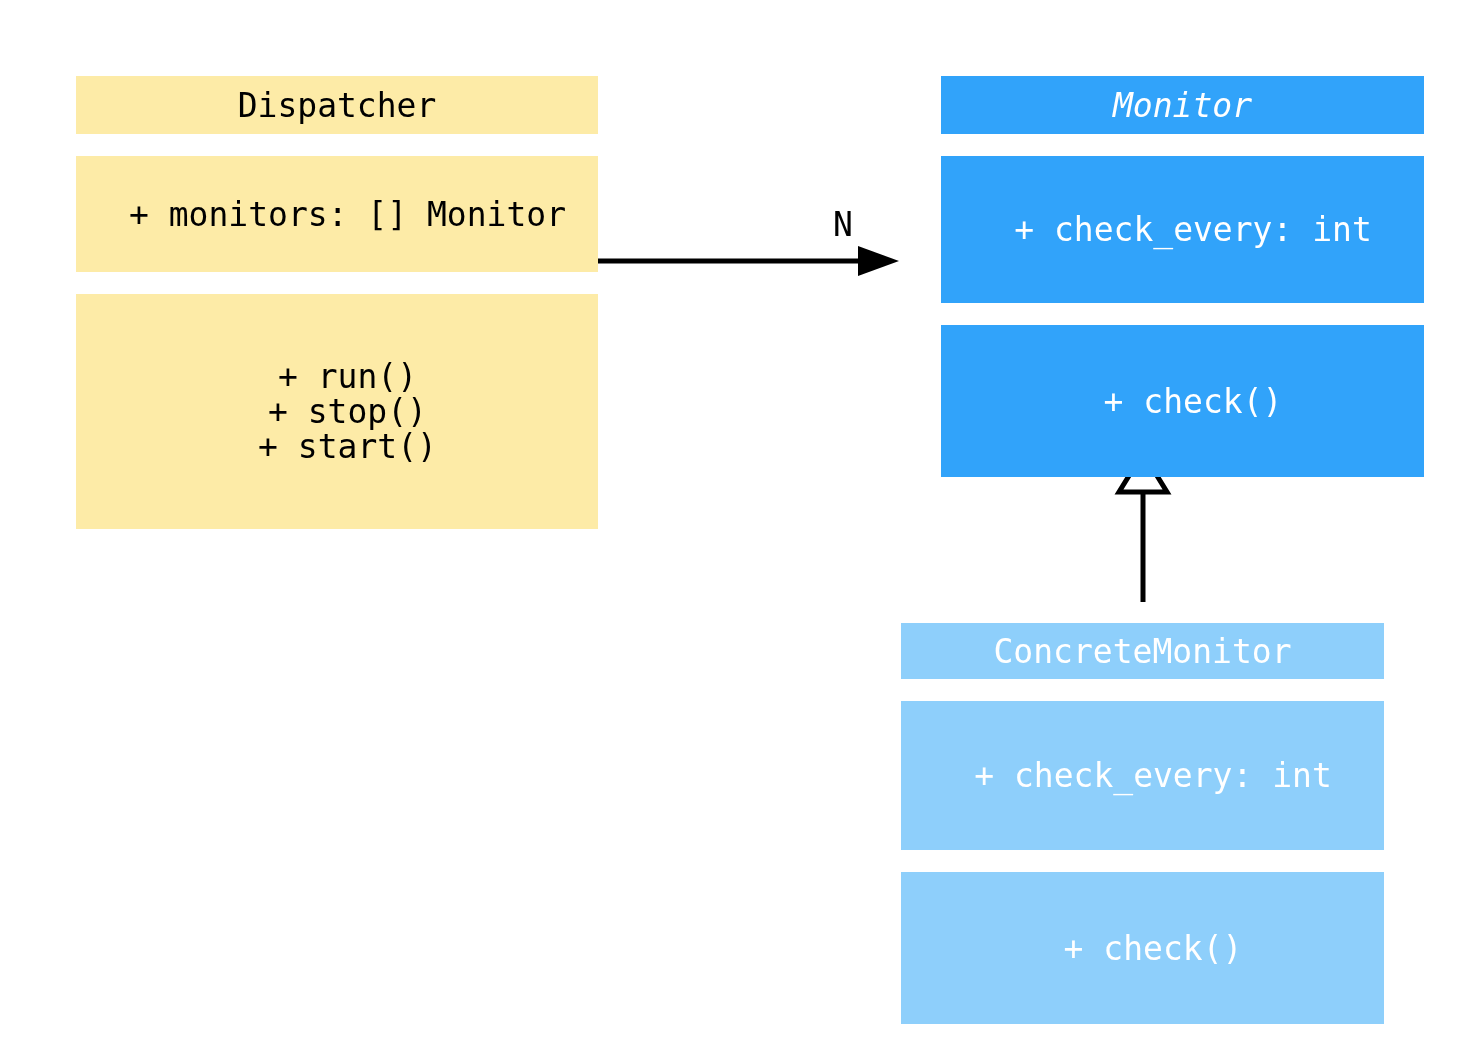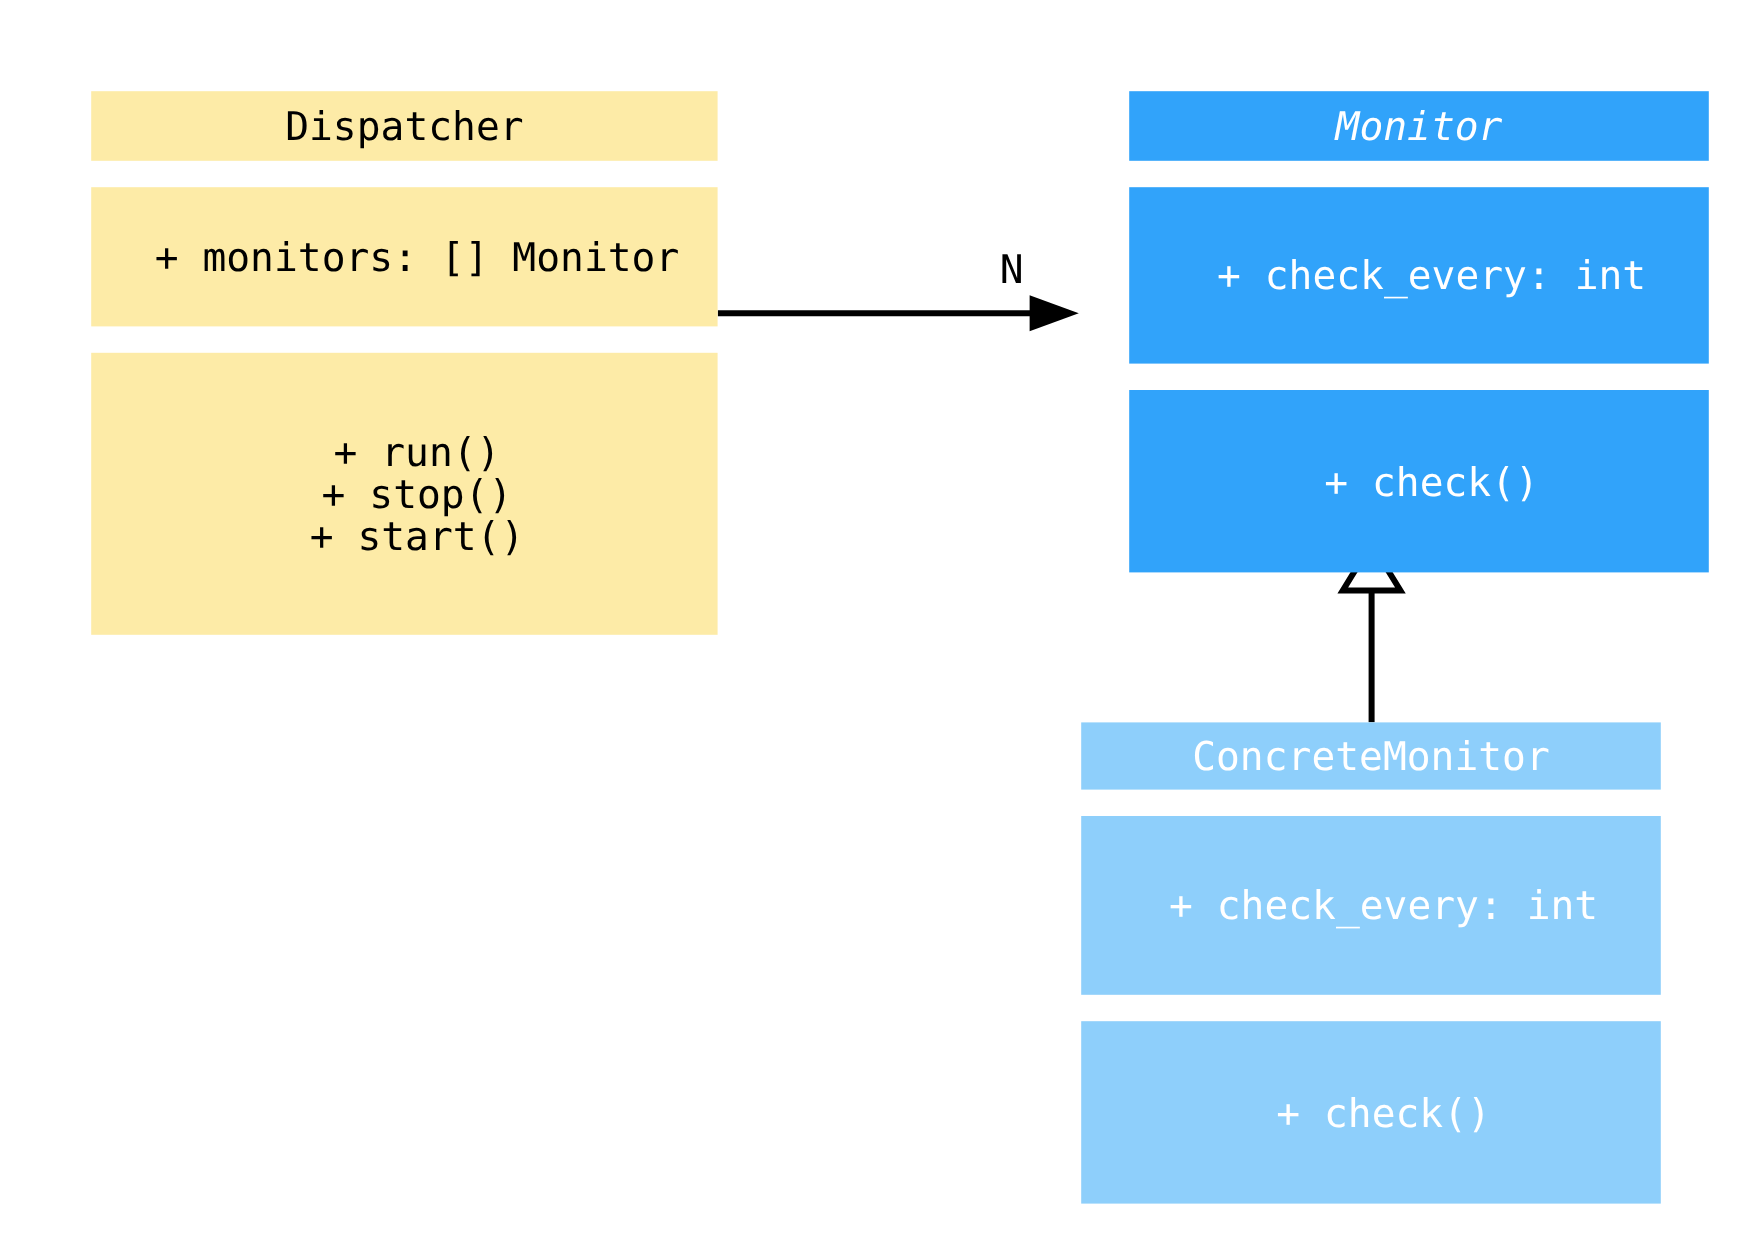--- a/index.html
+++ b/index.html
@@ -111,21 +111,21 @@
     <span class="text-line italic">Monitor</span>
   </div>
   <div class="sec body-sec attrs-sec" style="background-color: rgb(49, 163, 250);">
     <span class="text-line">+ check_every: int</span>
   </div>
   <div class="sec body-sec methods-sec" style="background-color: rgb(49, 163, 250);">
     <span class="text-line">+ check()</span>
   </div>
 </div>
 
-<div id="box-concretemonitor" class="class-box" style="color: rgb(255, 255, 255);">
+<div id="box-concretemonitor" class="class-box" style="color: rgb(255, 255, 255); margin-top: 21px;">
   <div class="sec title-sec" style="background-color: rgb(142, 207, 251);">
     <span class="text-line">ConcreteMonitor</span>
   </div>
   <div class="sec body-sec attrs-sec" style="background-color: rgb(142, 207, 251);">
     <span class="text-line">+ check_every: int</span>
   </div>
   <div class="sec body-sec methods-sec" style="background-color: rgb(142, 207, 251);">
     <span class="text-line">+ check()</span>
   </div>
 </div>

